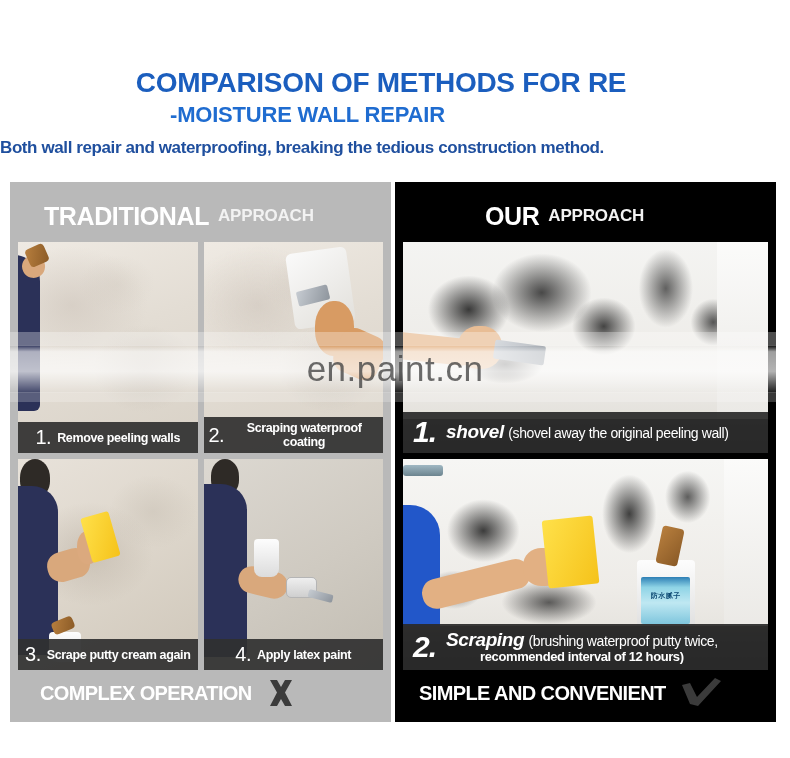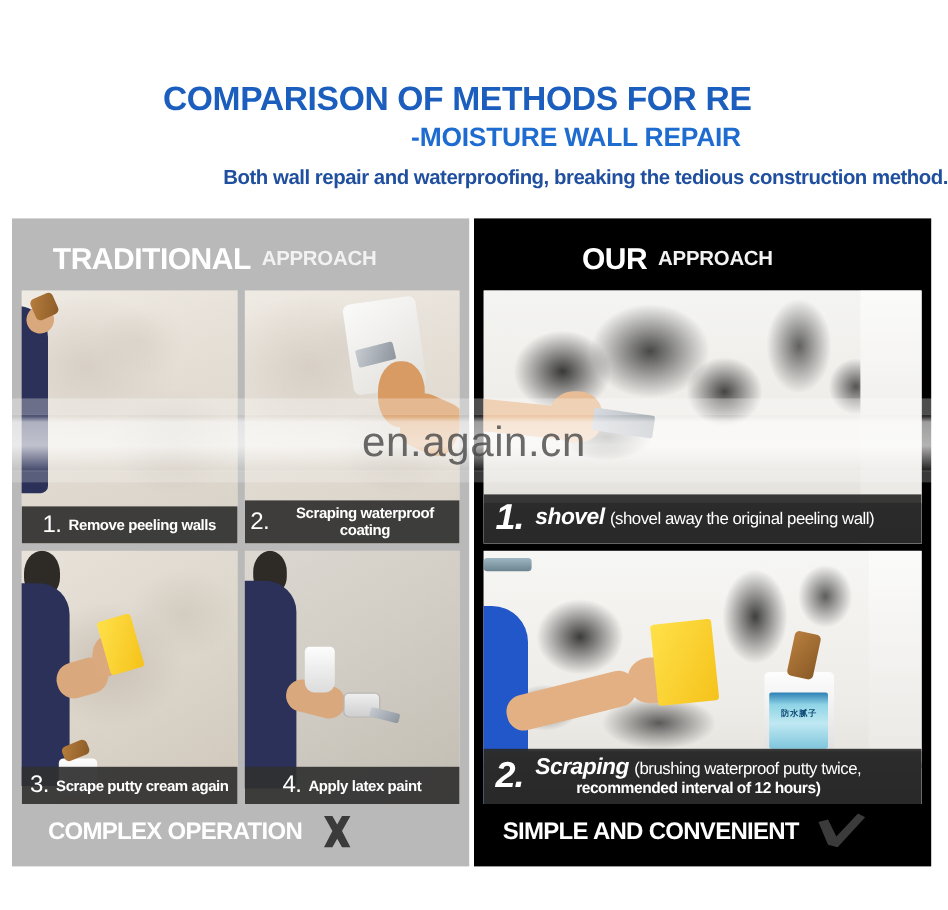--- a/index.html
+++ b/index.html
@@ -22,30 +22,30 @@
   .title-line1 {
     text-align: center;
     font-size: 28px;
     font-weight: bold;
     color: #1b5ebe;
     letter-spacing: -0.3px;
     line-height: 34px;
     padding-right: 28px;
   }
   .title-line2 {
-    text-align: center;
+    text-align: left;
     font-size: 22px;
     font-weight: bold;
     color: #1f6cd0;
     letter-spacing: -0.2px;
     line-height: 30px;
     padding-left: 170px;
   }
   .subtitle {
-    text-align: right;
+    text-align: left;
     font-size: 17px;
     font-weight: bold;
     color: #1f4f9e;
     letter-spacing: -0.4px;
     margin-top: 8px;
   }
 
   
   .panels {
     position: absolute;
@@ -524,15 +524,15 @@
       <svg class="mark-v" width="42" height="30" viewBox="0 0 42 30">
         <path d="M2 7 L10 5 L17 19 L35 0 L41 3 L18 28 L10 26 Z" fill="#3b3b3b"></path>
       </svg>
     </div>
   </div>
 
 </div>
 
 <div class="wm-band-top"></div>
 <div class="watermark">
-  <div class="watermark-text">en.again.cn</div>
+  <div class="watermark-text">en.paint.cn</div>
 </div>
 <div class="wm-band-bot"></div>
 
 </body></html>

